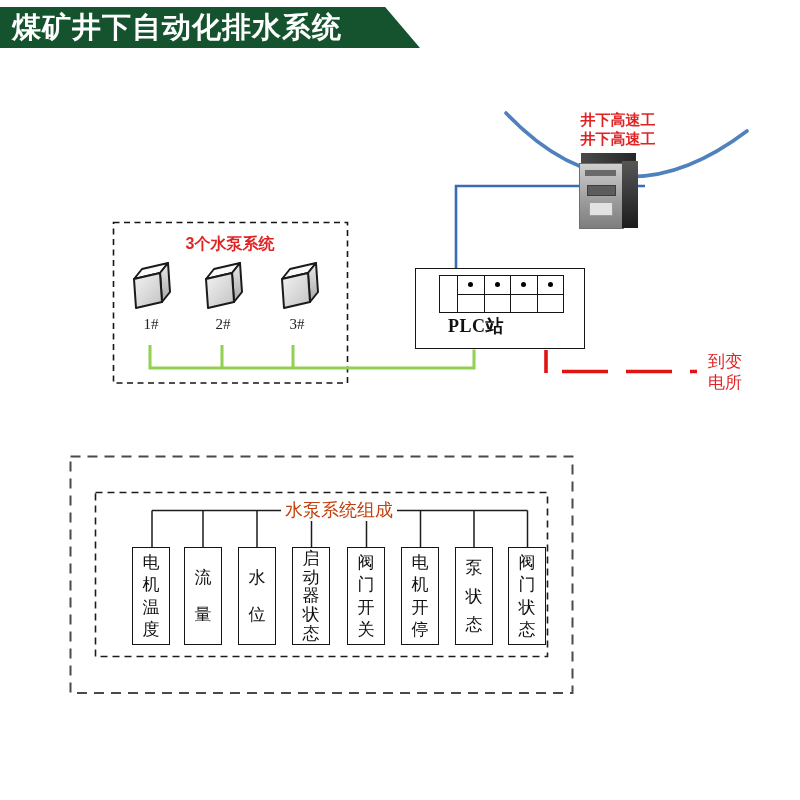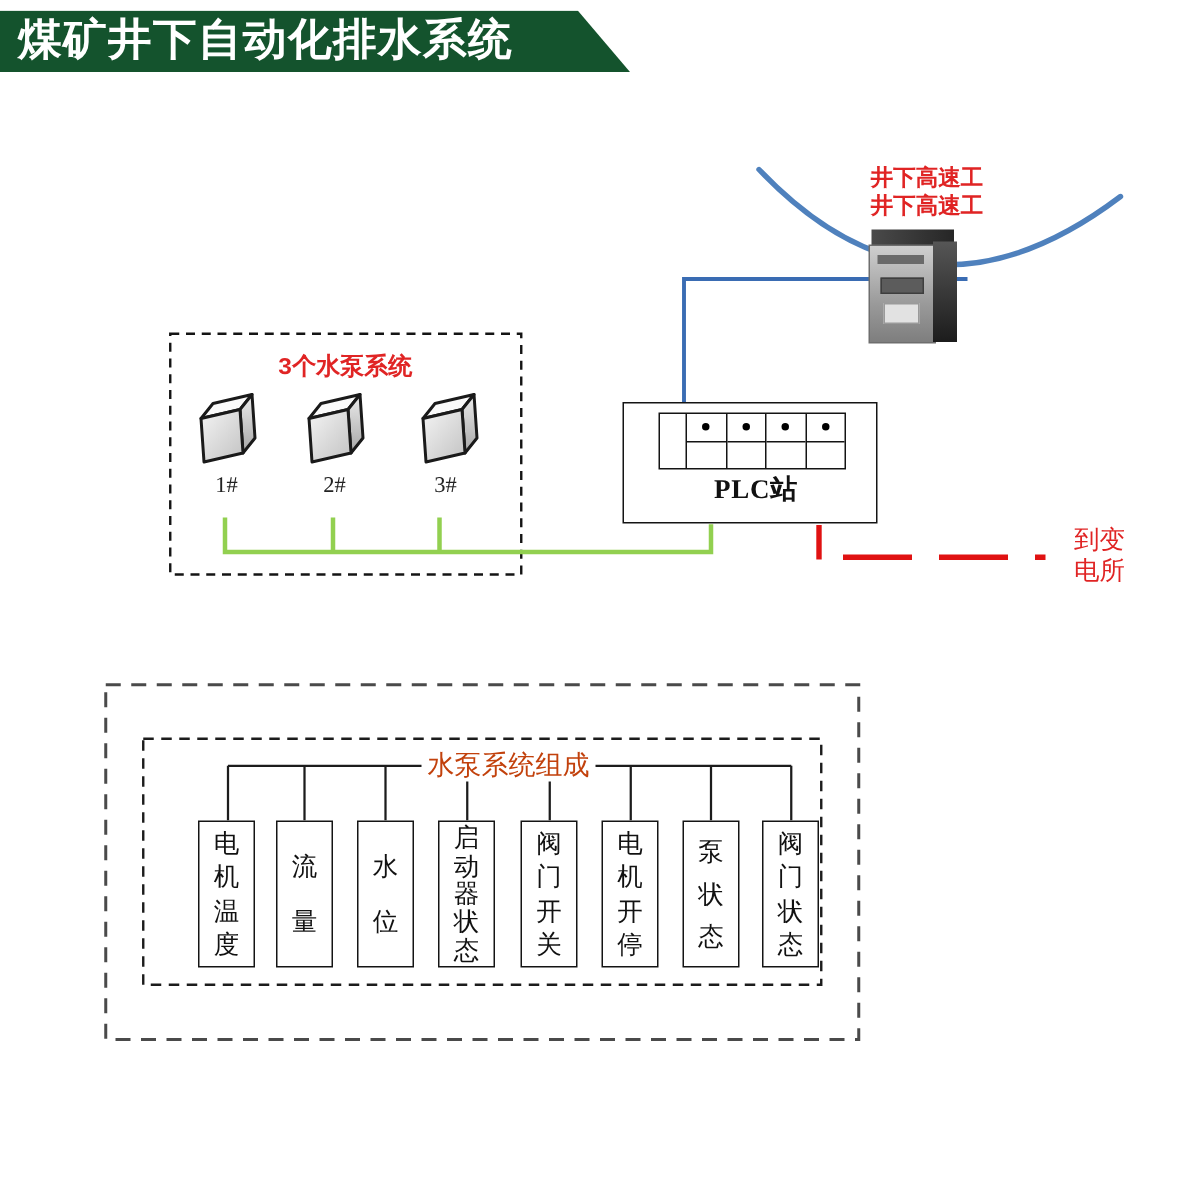--- a/index.html
+++ b/index.html
@@ -7,23 +7,23 @@
           font-family:"Liberation Sans",sans-serif;}
   .abs{position:absolute;}
 
   
   #banner{left:0;top:7px;width:420px;height:41px;background:#14532d;
           clip-path:polygon(0 0,91.7% 0,100% 100%,0 100%);}
   #banner .t{position:absolute;left:12px;top:0;height:41px;line-height:41px;
              color:#fff;font-size:29px;font-weight:bold;letter-spacing:1px;white-space:nowrap;}
 
   
-  .redtxt{color:#e02424;font-family:Liberation Mono, monospace;}
+  .redtxt{color:#e02424;font-family:Liberation Sans, sans-serif;}
   #netlabel{left:575px;top:110px;width:86px;text-align:center;font-size:15px;line-height:19px;font-weight:600;}
-  #powerlabel{left:708px;top:351px;width:50px;text-align:center;font-size:17px;line-height:21px;}
+  #powerlabel{left:708px;top:351px;width:50px;text-align:left;font-size:17px;line-height:21px;}
   #pumpgrouptitle{left:113px;top:234px;width:234px;text-align:center;font-size:16px;font-weight:bold;}
 
   
   .cube{width:44px;height:48px;}
   .pumplabel{width:44px;text-align:center;font-size:15px;font-family:"Liberation Serif",serif;color:#222;}
 
   
   #device{left:578px;top:152px;width:62px;height:78px;}
   #device .top{position:absolute;left:3px;top:1px;width:55px;height:11px;background:linear-gradient(90deg,#4a4a4a,#262626);}
   #device .body{position:absolute;left:1px;top:11px;width:43px;height:64px;
@@ -38,21 +38,21 @@
   #plcbox{left:415px;top:268px;width:170px;height:81px;border:1.6px solid #141414;background:#fff;box-sizing:border-box;}
   #plcgrid{position:absolute;left:23px;top:6px;width:125px;height:38px;border:1.5px solid #141414;
            display:flex;box-sizing:border-box;}
   #plcgrid .col0{width:17px;border-right:1.5px solid #141414;}
   #plcgrid .port{flex:1;display:flex;flex-direction:column;border-right:1.5px solid #141414;}
   #plcgrid .port:last-child{border-right:none;}
   #plcgrid .port .pt{height:50%;border-bottom:1.4px solid #141414;display:flex;align-items:center;justify-content:center;}
   #plcgrid .port .pb{height:50%;}
   .dot{width:5px;height:5px;border-radius:50%;background:#000;}
   #plclabel{position:absolute;left:32px;top:45px;font-family:"Liberation Serif",serif;
-            font-weight:bold;font-size:18px;color:#111;letter-spacing:.5px;margin-left:28px;}
+            font-weight:bold;font-size:18px;color:#111;letter-spacing:.5px;}
 
   
   #comptitle{left:281px;top:500px;width:116px;height:21px;line-height:21px;text-align:center;
              background:#fff;font-size:18px;color:#c2410c;}
   .sbox{top:547px;width:38px;height:98px;border:1.6px solid #141414;background:#fff;box-sizing:border-box;}
   .vstack{display:flex;flex-direction:column;justify-content:space-evenly;align-items:center;
           width:100%;height:100%;font-size:17px;color:#111;}
   .vstack span{line-height:17px;}
 </style>
 </head>

